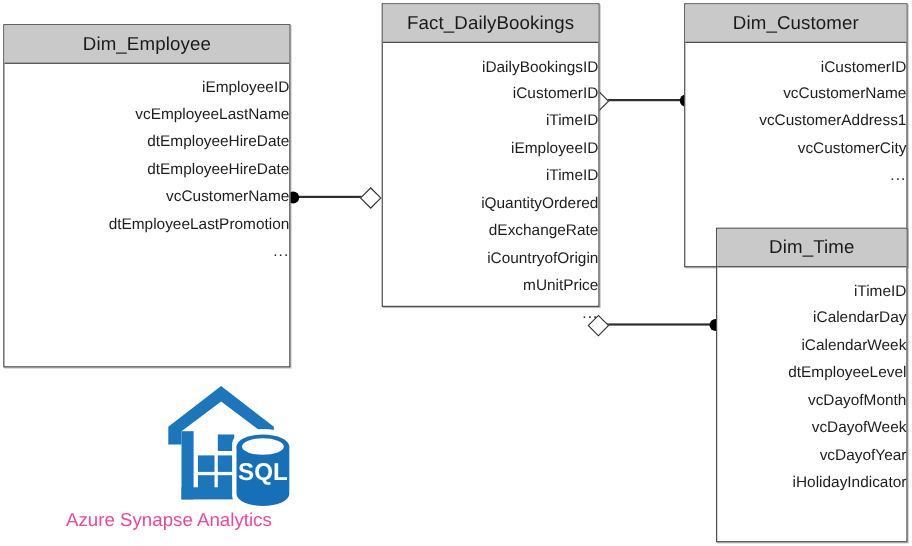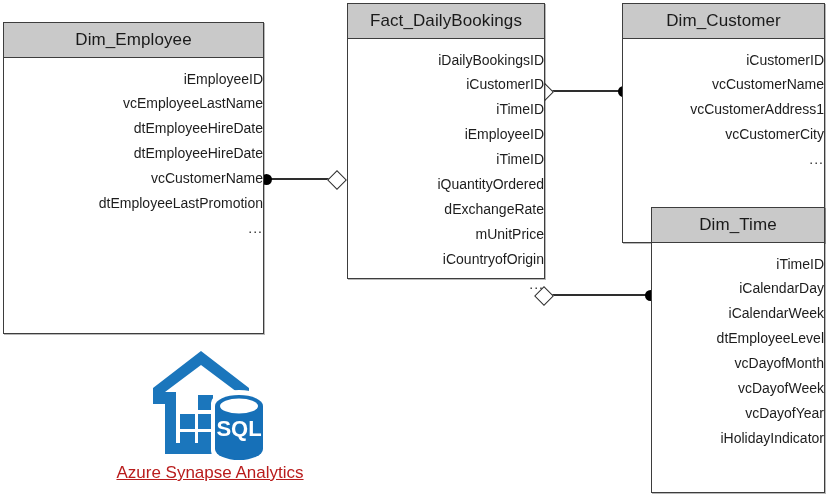--- a/index.html
+++ b/index.html
@@ -75,25 +75,23 @@
     transform: rotate(45deg);
   }
 
   
   .logo-wrap {
     position: absolute;
   }
   .logo-caption {
     position: absolute;
     font-size: 17px;
-    color: #b91c1c;
+    color: #ec4899;
     white-space: nowrap;
-    text-align: center;
     line-height: 1;
-    text-decoration: underline;
   }
 </style>
 </head>
 <body>
 
 <div id="canvas">
 
   <div class="connector" style="left:266px; top:178px; width:78px;"></div>
   <div class="endpoint-dot" style="left:261px; top:174px;"></div>
   <div class="endpoint-diamond" style="left:330px; top:173px;"></div>
@@ -122,22 +120,22 @@
   <div class="entity" style="left:347px; top:3px; width:198px; height:276px;">
     <div class="entity-header">Fact_DailyBookings</div>
     <div class="entity-fields">
       <div class="field">iDailyBookingsID</div>
       <div class="field">iCustomerID</div>
       <div class="field">iTimeID</div>
       <div class="field">iEmployeeID</div>
       <div class="field">iTimeID</div>
       <div class="field">iQuantityOrdered</div>
       <div class="field">dExchangeRate</div>
+      <div class="field">iCountryofOrigin</div>
       <div class="field">mUnitPrice</div>
-      <div class="field">iCountryofOrigin</div>
       <div class="field ellipsis">...</div>
     </div>
   </div>
 
   <div class="entity" style="left:622px; top:3px; width:203px; height:240px;">
     <div class="entity-header">Dim_Customer</div>
     <div class="entity-fields">
       <div class="field">iCustomerID</div>
       <div class="field">vcCustomerName</div>
       <div class="field">vcCustomerAddress1</div>

